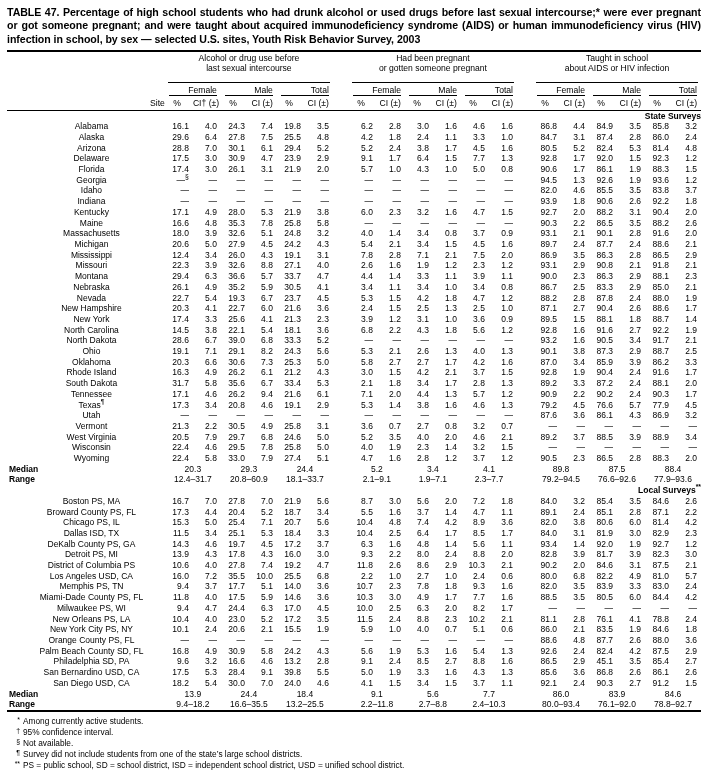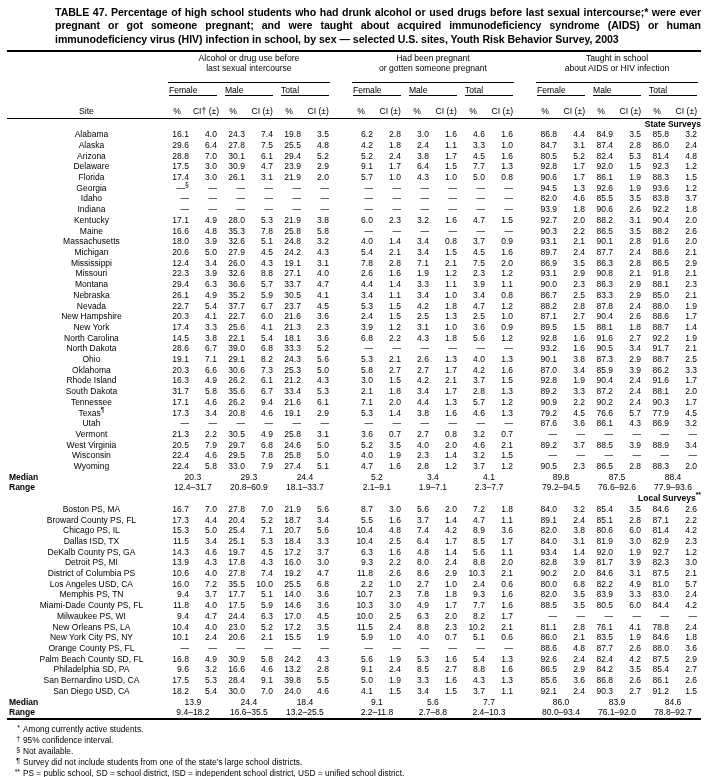--- a/index.html
+++ b/index.html
@@ -5,34 +5,34 @@
   html,body{margin:0;padding:0;}
   body{
     width:708px;height:777px;overflow:hidden;
     background:#ffffff;color:#000;
     font-family:"Liberation Sans","DejaVu Sans",sans-serif;
     -webkit-font-smoothing:antialiased;
   }
   .page{padding:6px 7px 0 7px;}
   .title{
     font-size:10.6px;font-weight:bold;line-height:1.27;
-    text-align:justify;letter-spacing:-0.05px;margin-left:48px;
+    text-align:justify;letter-spacing:-0.05px;
   }
   table{
     border-collapse:collapse;table-layout:fixed;width:694px;
     margin-top:4px;border-top:2.5px solid #000;
   }
   th,td{padding:0;font-weight:normal;white-space:nowrap;overflow:visible;vertical-align:bottom;}
   thead th{font-size:8.6px;}
   .grpwrap{border-bottom:1.3px solid #000;margin:0 3px;padding:2px 0 8px 0;}
   .grpline{text-align:center;line-height:9.6px;}
-  .subwrap{border-bottom:1.3px solid #000;margin:1px 4px 8px 4px;padding:1px 0 0 0;text-align:left;line-height:10px;}
+  .subwrap{border-bottom:1.3px solid #000;margin:1px 4px 0 4px;padding:1px 0 0 0;text-align:right;line-height:10px;}
   th.mh{text-align:right;padding:2px 4px 2px 0;border-bottom:1.6px solid #000;line-height:10px;}
   th.mh.pcth{padding-right:12px;}
-  th.siteh{text-align:center;vertical-align:bottom;border-bottom:1.6px solid #000;padding:0 0 2px 1px;font-size:8.6px;}
+  th.siteh{text-align:right;vertical-align:bottom;border-bottom:1.6px solid #000;padding:0 0 2px 1px;font-size:8.6px;}
   th.spacerh{border-bottom:1.6px solid #000;}
   tbody td{font-size:8.5px;line-height:10.7px;}
   td.num{text-align:right;padding-right:4px;}
   td.sitec{text-align:center;padding-left:11px;}
   td.section{text-align:right;font-weight:bold;padding-left:2px;}
   td.rowlabel{text-align:left;font-weight:bold;padding-left:2px;}
   td.pair{text-align:center;}
   tr.rule-bottom td{border-bottom:2px solid #000;}
   sup{font-size:6.8px;line-height:0;}
   .footnotes{padding:3px 2px 0 3px;font-size:8.3px;line-height:10px;}
@@ -510,21 +510,21 @@
           <td class="num">2.5</td>
           <td class="num">83.3</td>
           <td class="num">2.9</td>
           <td class="num">85.0</td>
           <td class="num">2.1</td>
         </tr>
         <tr>
           <td class="sitec">Nevada</td>
           <td class="num">22.7</td>
           <td class="num">5.4</td>
-          <td class="num">37.7</td>
+          <td class="num">19.3</td>
           <td class="num">6.7</td>
           <td class="num">23.7</td>
           <td class="num">4.5</td>
           <td></td>
           <td class="num">5.3</td>
           <td class="num">1.5</td>
           <td class="num">4.2</td>
           <td class="num">1.8</td>
           <td class="num">4.7</td>
           <td class="num">1.2</td>
@@ -1268,21 +1268,21 @@
           <td></td>
           <td class="num">9.1</td>
           <td class="num">2.4</td>
           <td class="num">8.5</td>
           <td class="num">2.7</td>
           <td class="num">8.8</td>
           <td class="num">1.6</td>
           <td></td>
           <td class="num">86.5</td>
           <td class="num">2.9</td>
-          <td class="num">84.2</td>
+          <td class="num">45.1</td>
           <td class="num">3.5</td>
           <td class="num">85.4</td>
           <td class="num">2.7</td>
         </tr>
         <tr>
           <td class="sitec">San Bernardino USD, CA</td>
           <td class="num">17.5</td>
           <td class="num">5.3</td>
           <td class="num">28.4</td>
           <td class="num">9.1</td>

